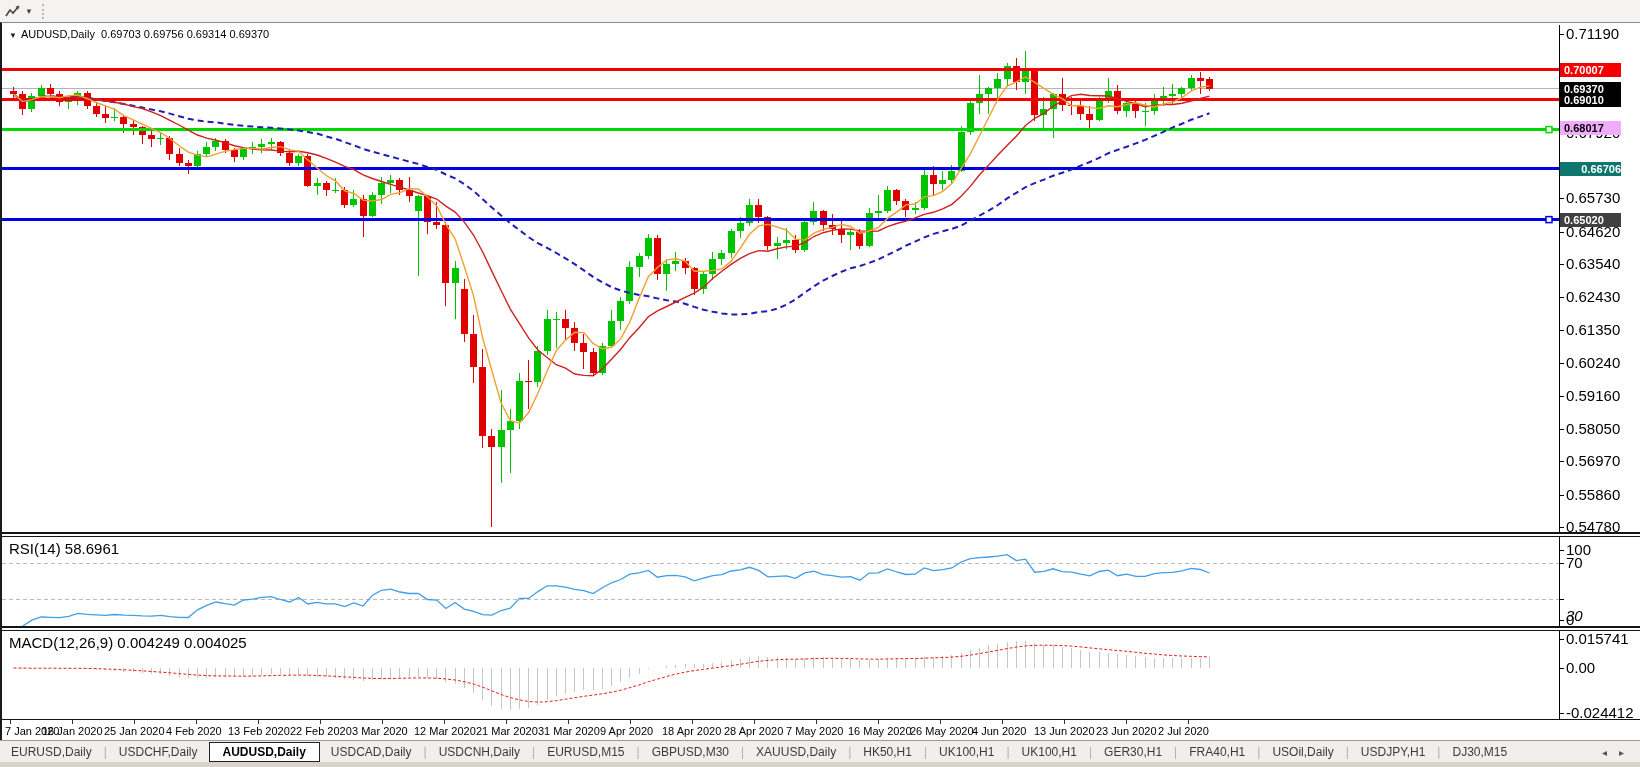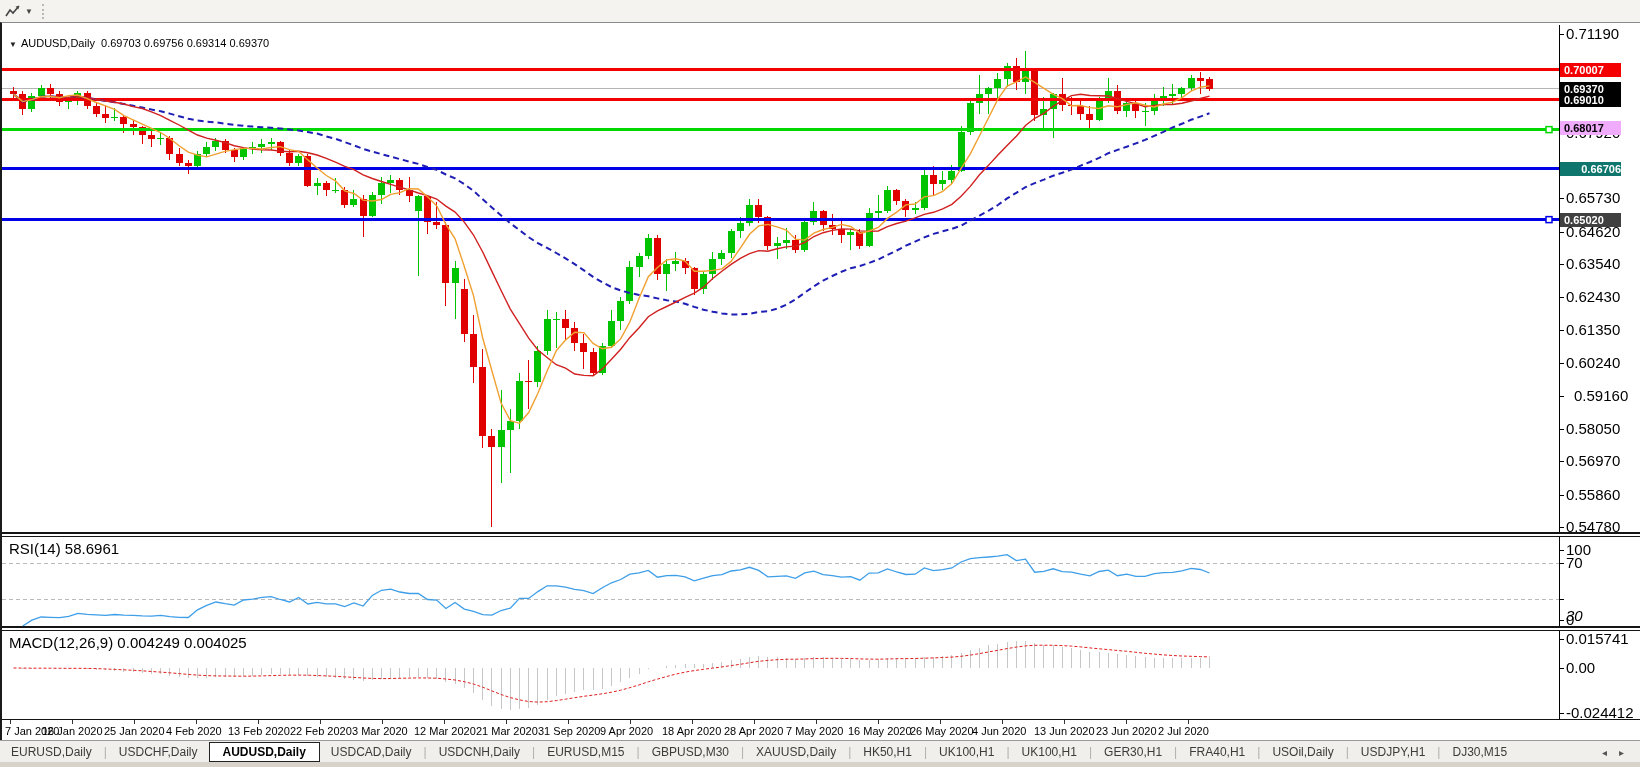--- a/index.html
+++ b/index.html
@@ -9,21 +9,21 @@
   #toolbar{position:absolute;top:0;left:0;width:1640px;height:22px;background:#f4f3f0;
            border-bottom:1px solid #c6c6c6;display:flex;align-items:center;font-size:11px;color:#222;}
   #tool-icon-wrap{display:flex;align-items:center;padding:0 3px 0 5px;}
   #tool-caret{font-size:8px;color:#444;margin-left:3px;}
   .grip{width:0;height:15px;border-left:2px dotted #b8b8b8;margin:0 7px 0 6px;}
   .tf-btn{padding:3px 8px;margin:0 1px;border:1px solid transparent;color:#333;cursor:default;}
   .tf-btn.active{background:#fbfbfb;border:1px solid #8f8f8f;}
   
   #chart-region{position:absolute;top:22px;left:0;width:1640px;height:718px;background:#fff;
                 border-left:2px solid #1b1b1b;border-top:1px solid #8a8a8a;box-sizing:border-box;}
-  #chart-title{position:absolute;top:14px;left:7px;font-size:11px;color:#000;z-index:9;}
+  #chart-title{position:absolute;top:5px;left:7px;font-size:11px;color:#000;z-index:9;}
   #chart-title .caret{font-size:8px;color:#222;margin-right:4px;}
   .pane-label{position:absolute;left:7px;font-size:15px;color:#000;z-index:9;}
   #rsi-label{top:517px;}
   #macd-label{top:611px;}
   svg{position:absolute;left:0;z-index:2;}
   #svg-main{top:2px;}
   #svg-rsi{top:514px;}
   #svg-macd{top:608px;}
   .pane-sep{position:absolute;left:0;width:1640px;height:5px;background:#fff;
             border-top:2px solid #151515;border-bottom:1px solid #151515;box-sizing:border-box;z-index:5;}
@@ -500,21 +500,21 @@
         <div class="ptick" style="top: 201.645px;">0.64620</div>
         <div class="tmark" style="top: 208.645px;"></div>
         <div class="ptick" style="top: 234.083px;">0.63540</div>
         <div class="tmark" style="top: 241.083px;"></div>
         <div class="ptick" style="top: 267.422px;">0.62430</div>
         <div class="tmark" style="top: 274.422px;"></div>
         <div class="ptick" style="top: 299.861px;">0.61350</div>
         <div class="tmark" style="top: 306.861px;"></div>
         <div class="ptick" style="top: 333.2px;">0.60240</div>
         <div class="tmark" style="top: 340.2px;"></div>
-        <div class="ptick" style="top: 365.639px; margin-left: 8px;">0.59160</div>
+        <div class="ptick" style="top: 365.639px;">0.59160</div>
         <div class="tmark" style="top: 372.639px;"></div>
         <div class="ptick" style="top: 398.978px;">0.58050</div>
         <div class="tmark" style="top: 405.978px;"></div>
         <div class="ptick" style="top: 431.416px;">0.56970</div>
         <div class="tmark" style="top: 438.416px;"></div>
         <div class="ptick" style="top: 464.756px;">0.55860</div>
         <div class="tmark" style="top: 471.756px;"></div>
         <div class="ptick" style="top: 497.194px;">0.54780</div>
         <div class="tmark" style="top: 504.194px;"></div>
         <div class="ptick" style="top: 520px;">100</div>
@@ -549,21 +549,21 @@
         <div class="dlabel" style="left: 226px;">13 Feb 2020</div>
         <div class="dtick" style="left: 318px;"></div>
         <div class="dlabel" style="left: 288px;">22 Feb 2020</div>
         <div class="dtick" style="left: 380px;"></div>
         <div class="dlabel" style="left: 350px;">3 Mar 2020</div>
         <div class="dtick" style="left: 442px;"></div>
         <div class="dlabel" style="left: 412px;">12 Mar 2020</div>
         <div class="dtick" style="left: 504px;"></div>
         <div class="dlabel" style="left: 474px;">21 Mar 2020</div>
         <div class="dtick" style="left: 566px;"></div>
-        <div class="dlabel" style="left: 536px;">31 Sep 2020</div>
+        <div class="dlabel" style="left: 536px;">31 Mar 2020</div>
         <div class="dtick" style="left: 628px;"></div>
         <div class="dlabel" style="left: 598px;">9 Apr 2020</div>
         <div class="dtick" style="left: 690px;"></div>
         <div class="dlabel" style="left: 660px;">18 Apr 2020</div>
         <div class="dtick" style="left: 752px;"></div>
         <div class="dlabel" style="left: 722px;">28 Apr 2020</div>
         <div class="dtick" style="left: 814px;"></div>
         <div class="dlabel" style="left: 784px;">7 May 2020</div>
         <div class="dtick" style="left: 876px;"></div>
         <div class="dlabel" style="left: 846px;">16 May 2020</div>

